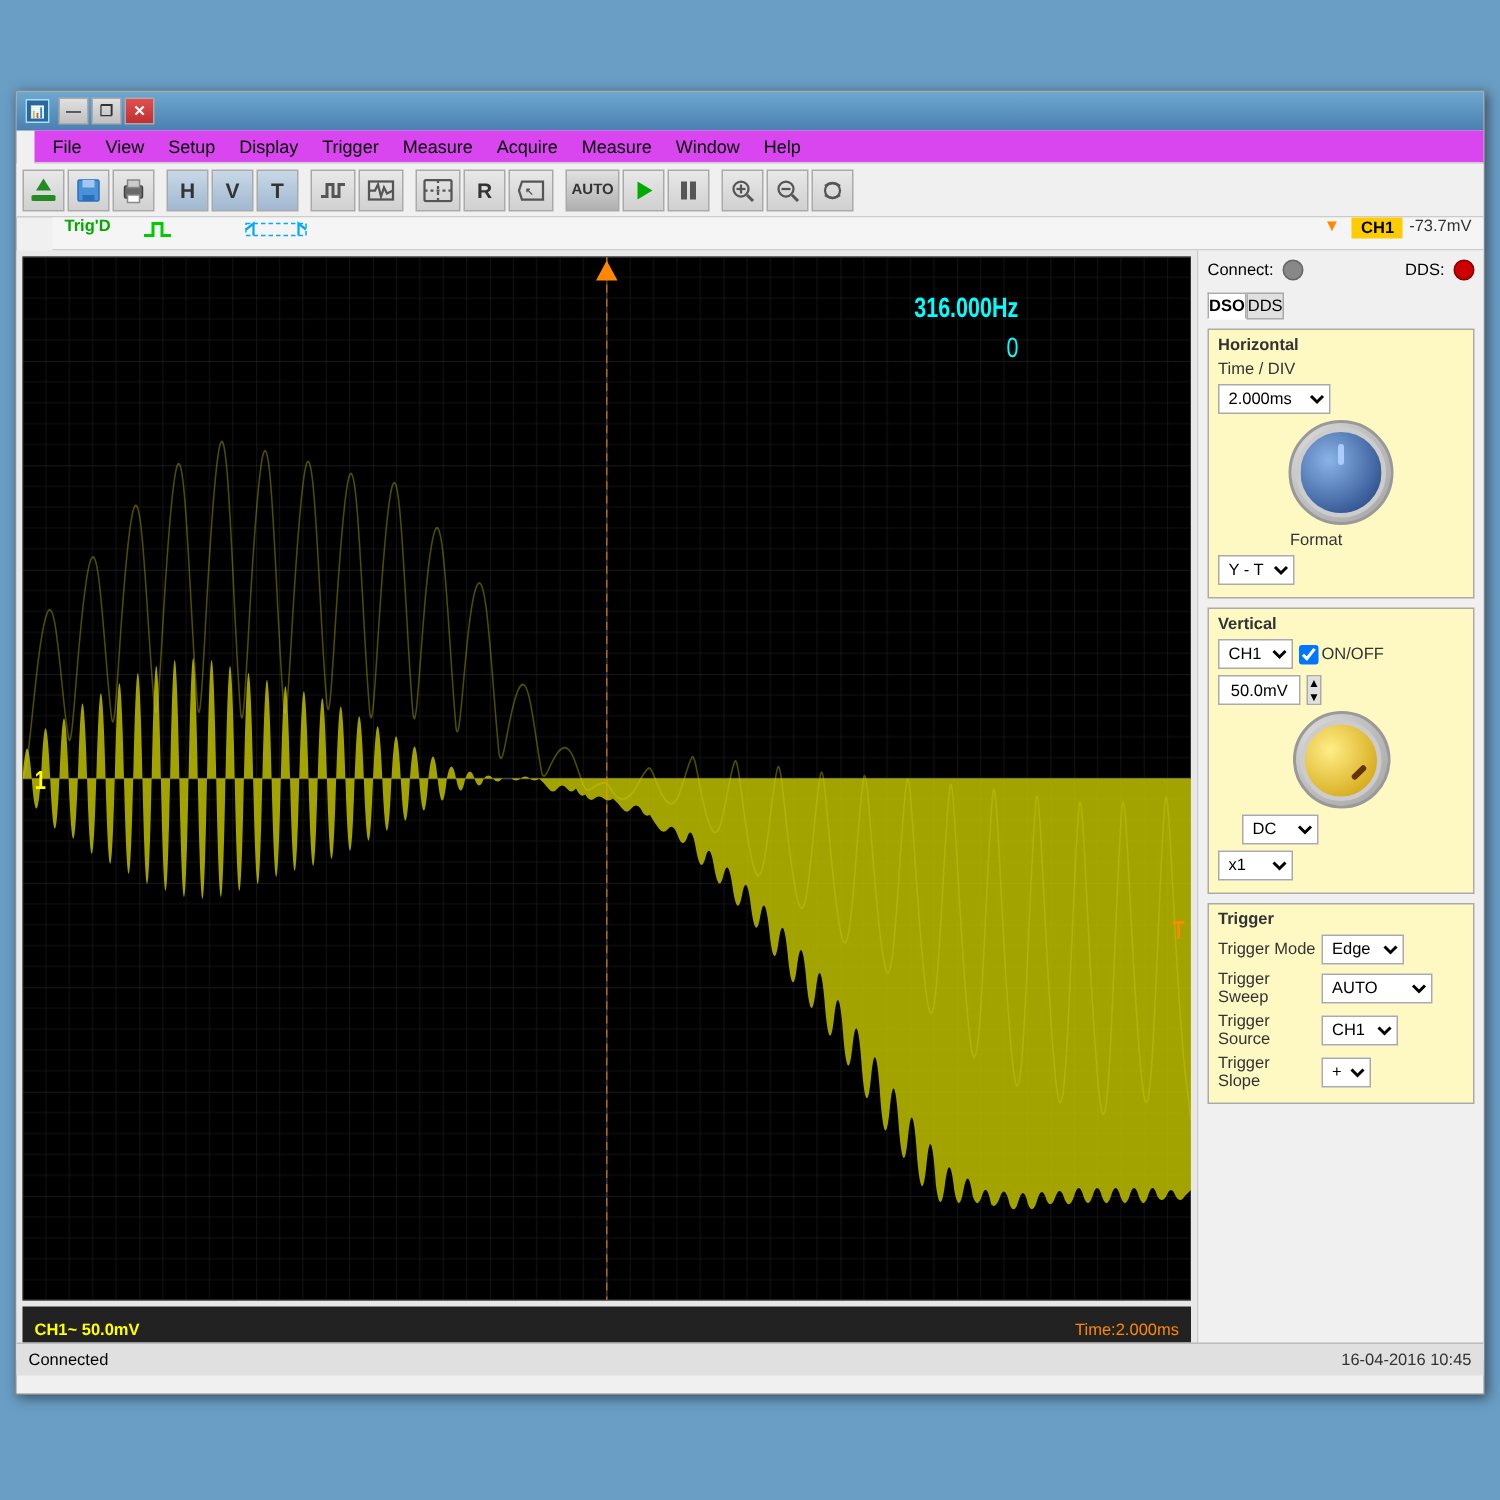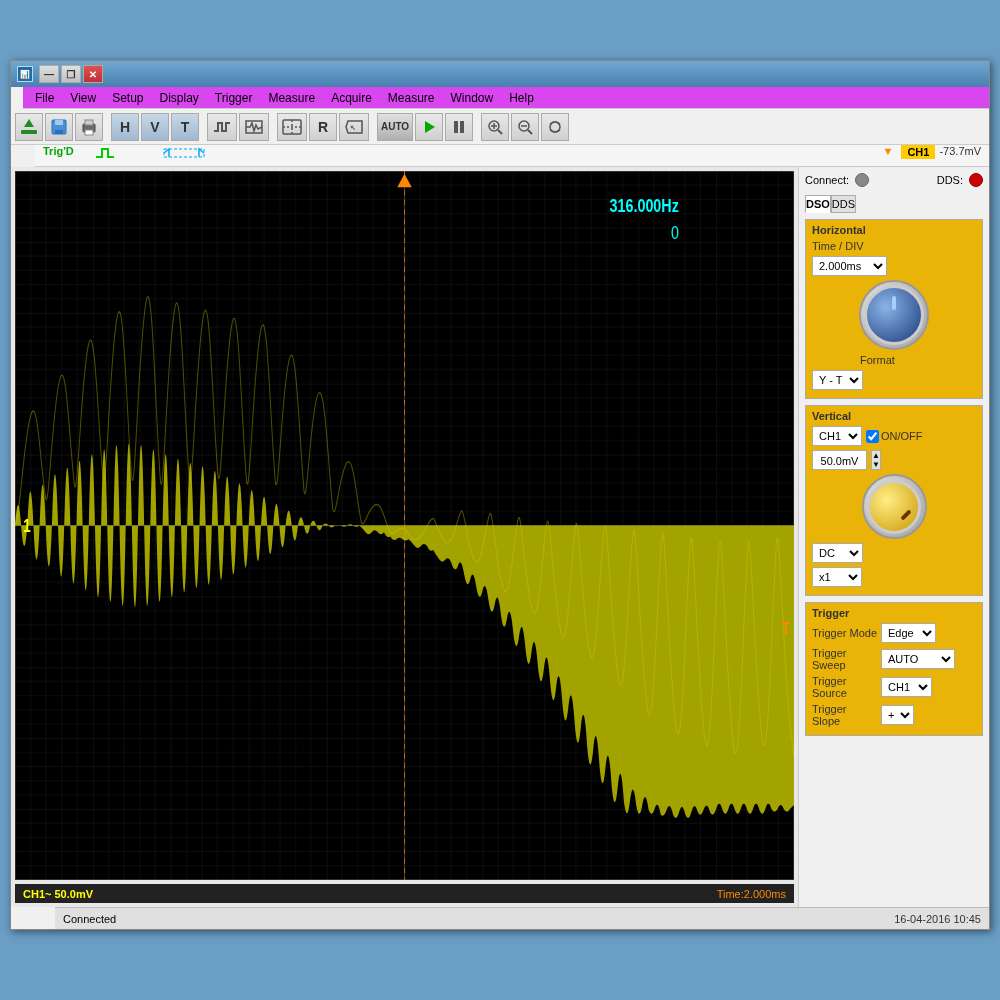--- a/index.html
+++ b/index.html
@@ -124,21 +124,21 @@
       border-right: 1px solid #ccc;
     }
     .scope-canvas {
       flex: 1;
       background: #000;
       position: relative;
       margin: 4px;
       overflow: hidden;
     }
     .scope-bottom-bar {
-      height: 19px;
+      height: 32px;
       background: #222;
       display: flex; align-items: center;
       padding: 0 8px;
       margin: 0 4px 4px 4px;
       font-size: 11px;
     }
     .ch1-bottom { color: #ffff00; font-weight: bold; }
     .time-bottom { color: #ff8800; margin-left: auto; }
     .right-panel {
       width: 190px;
@@ -173,21 +173,21 @@
       cursor: pointer;
       font-size: 11px;
     }
     .tab.active {
       background: #fff;
       border-bottom: 1px solid #fff;
       font-weight: bold;
     }
     .section-box {
       border: 1px solid #aaa;
-      background: #eab308;
+      background: #fef9c3;
       margin-bottom: 6px;
       padding: 4px 6px;
     }
     .section-title {
       font-weight: bold;
       font-size: 11px;
       margin-bottom: 4px;
       color: #333;
     }
     .row { display: flex; align-items: center; margin-bottom: 4px; gap: 4px; }
@@ -261,28 +261,27 @@
       font-size: 11px;
       border: 1px solid #aaa;
       background: white;
       padding: 0 4px;
       height: 20px;
       width: 55px;
     }
     .checkbox-lbl { font-size: 11px; display: flex; align-items: center; gap: 2px; }
     .statusbar {
       position: absolute;
-      bottom: 0; left: 0; right: 0;
+      bottom: 12px; left: 0; right: 0;
       height: 22px;
       background: #e0e0e0;
       border-top: 1px solid #bbb;
       display: flex; align-items: center;
       padding: 0 8px;
       font-size: 11px;
-      margin-left: 44px;
     }
     .status-connected { color: #000; flex: 1; }
     .status-datetime { color: #333; }
 
     
     .waveform-svg {
       position: absolute;
       top: 0; left: 0; width: 100%; height: 100%;
     }
   </style>
@@ -575,21 +574,21 @@
             <button>▲</button>
             <button>▼</button>
           </div>
         </div>
 
         <div class="knob-container">
           <div class="knob-outer-yellow">
             <div class="knob-yellow"></div>
           </div>
         </div>
-        <div class="row" style="margin-top:4px;">
+        <div class="row" style="margin-top:4px;margin-left:16px;">
           <select>
             <option>DC</option>
             <option>AC</option>
             <option>GND</option>
           </select>
         </div>
         <div class="row">
           <select>
             <option>x1</option>
             <option>x10</option>

